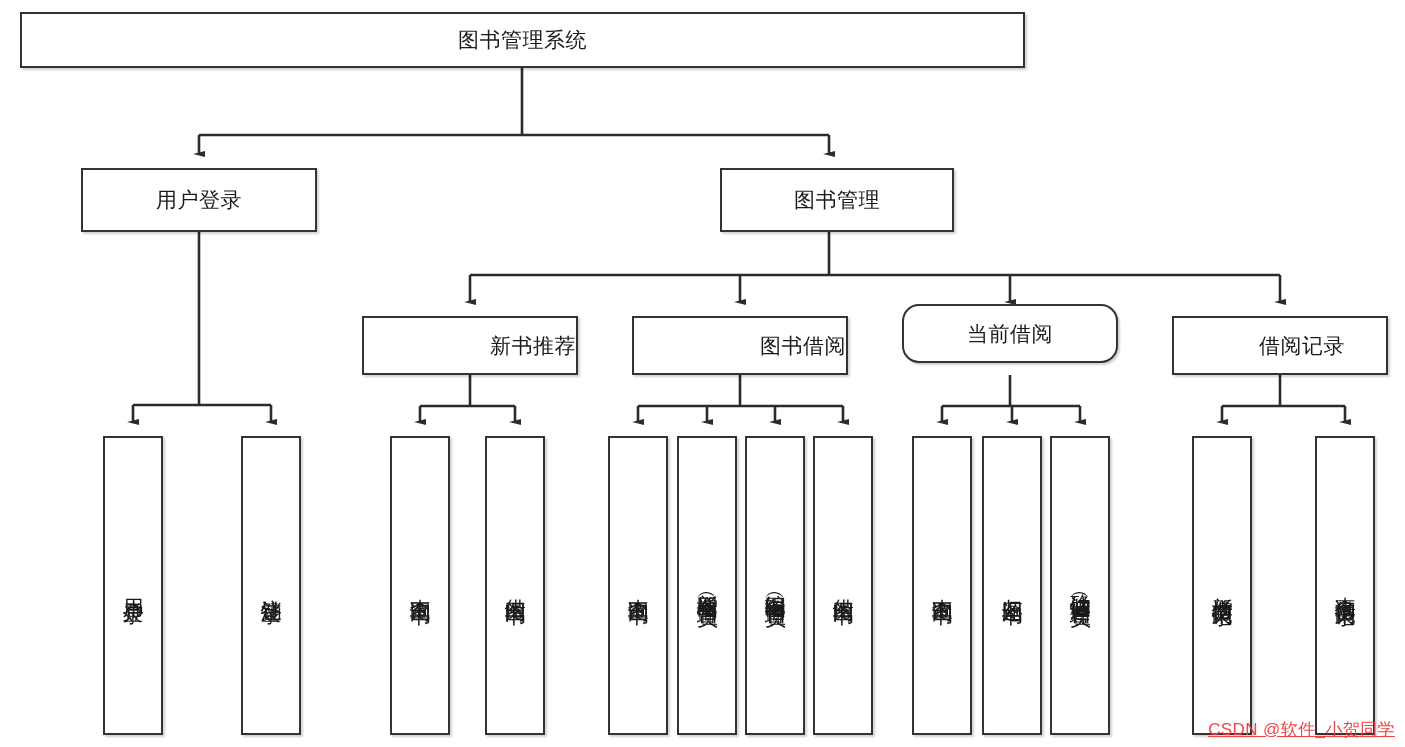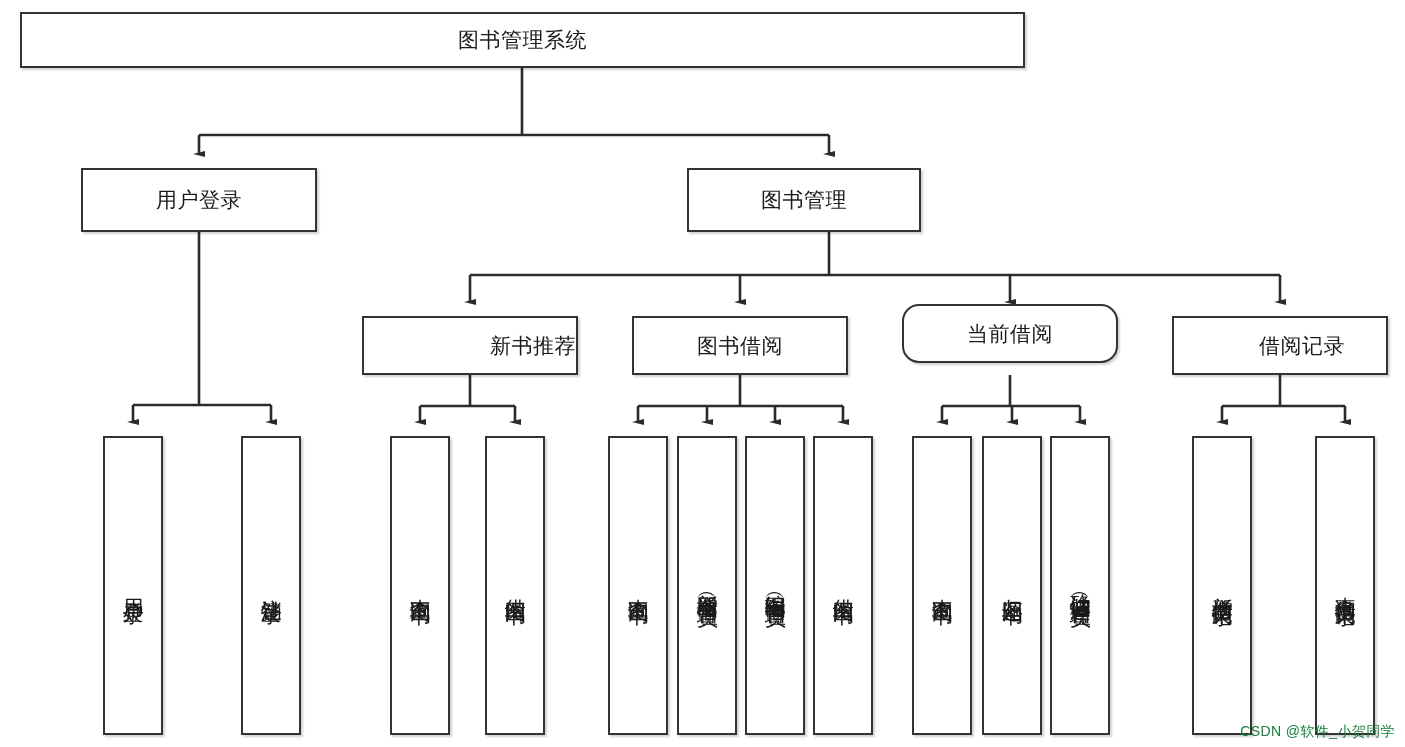--- a/index.html
+++ b/index.html
@@ -53,25 +53,26 @@
     text-orientation: upright;
     font-size: 21px;
     line-height: 1.25;
     letter-spacing: 2px;
     max-height: 268px;
   }
   .watermark {
     position: absolute;
     right: 10px;
     bottom: 6px;
-    font-size: 14px;
-    color: #15803d;
+    font-size: 17px;
+    color: #ef4444;
     letter-spacing: 0.4px;
     z-index: 5;
     white-space: nowrap;
+    text-decoration: underline;
   }
 </style>
 </head>
 <body>
 
 <div id="canvas">
 
   <svg id="edges" viewBox="0 0 1405 747" xmlns="http://www.w3.org/2000/svg">
     <defs>
       <marker id="arrowhead" markerWidth="10" markerHeight="12" refX="3" refY="6" orient="auto" markerUnits="userSpaceOnUse">
@@ -108,28 +109,28 @@
       </g>
   </svg>
 
   <div class="node" style="left: 20px; top: 12px; width: 1005px; height: 56px;">
     <span class="label">图书管理系统</span>
   </div>
 
   <div class="node" style="left: 81px; top: 168px; width: 236px; height: 64px;">
     <span class="label">用户登录</span>
   </div>
-  <div class="node" style="left: 687px; top: 168px; width: 234px; height: 64px;">
+  <div class="node" style="left: 720px; top: 168px; width: 234px; height: 64px;">
     <span class="label">图书管理</span>
   </div>
 
   <div class="node" style="left: 362px; top: 316px; width: 216px; height: 59px; justify-content: flex-end;">
     <span class="label">新书推荐</span>
   </div>
-  <div class="node" style="left: 632px; top: 316px; width: 216px; height: 59px;">
+  <div class="node" style="left: 632px; top: 316px; width: 216px; height: 59px; justify-content: flex-end;">
     <span class="label">图书借阅</span>
   </div>
   <div class="node" style="left: 902px; top: 304px; width: 216px; height: 59px; border-radius: 17px;">
     <span class="label">当前借阅</span>
   </div>
   <div class="node" style="left: 1172px; top: 316px; width: 216px; height: 59px; padding-left: 44px;">
     <span class="label">借阅记录</span>
   </div>
 
   <div class="node vertical" style="left: 103px; top: 436px; width: 60px; height: 299px;">

